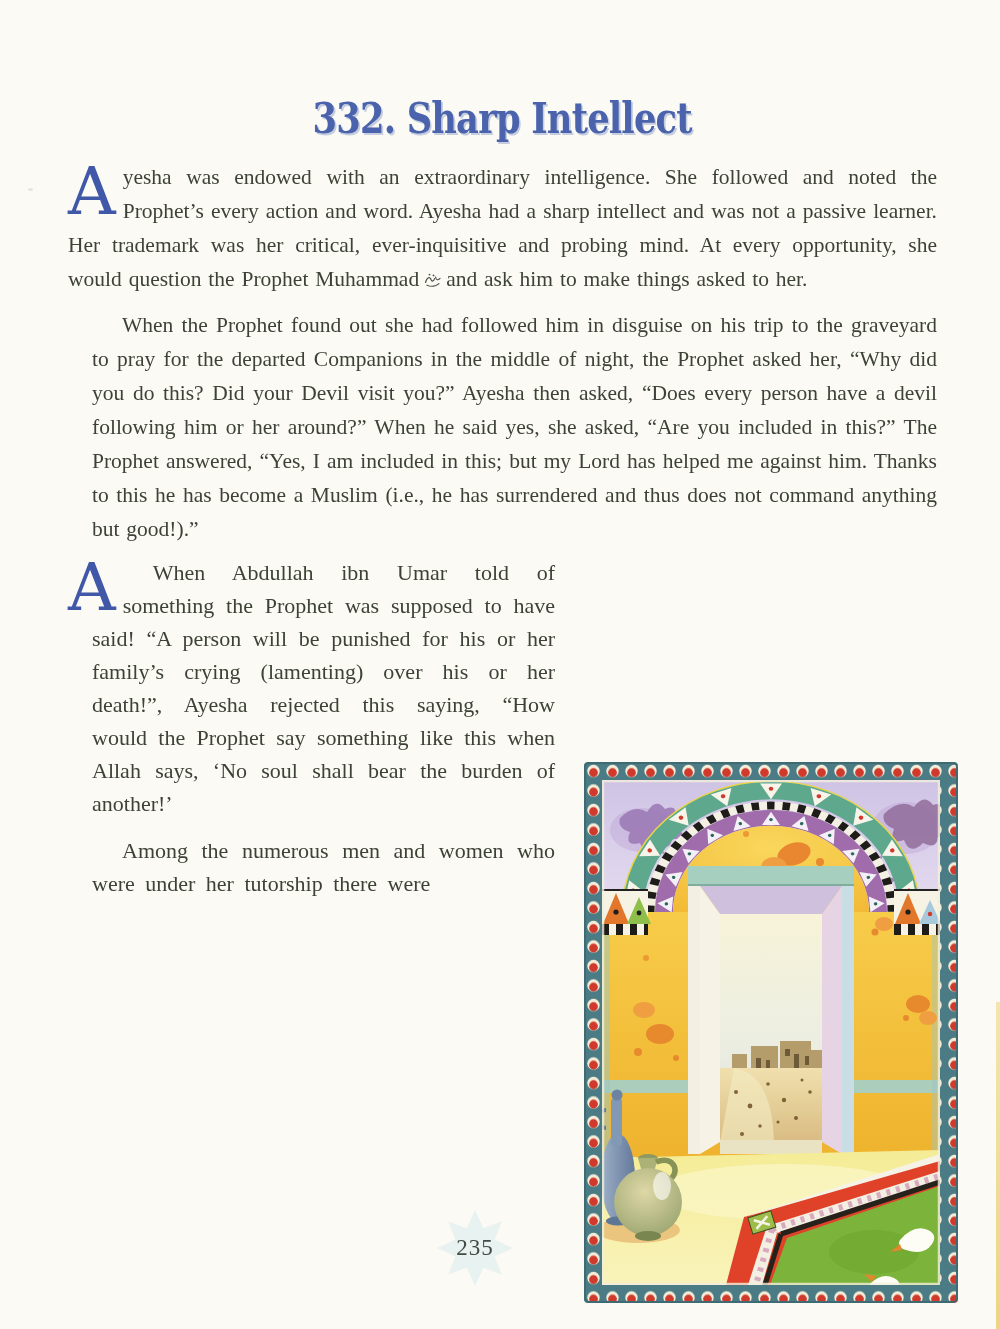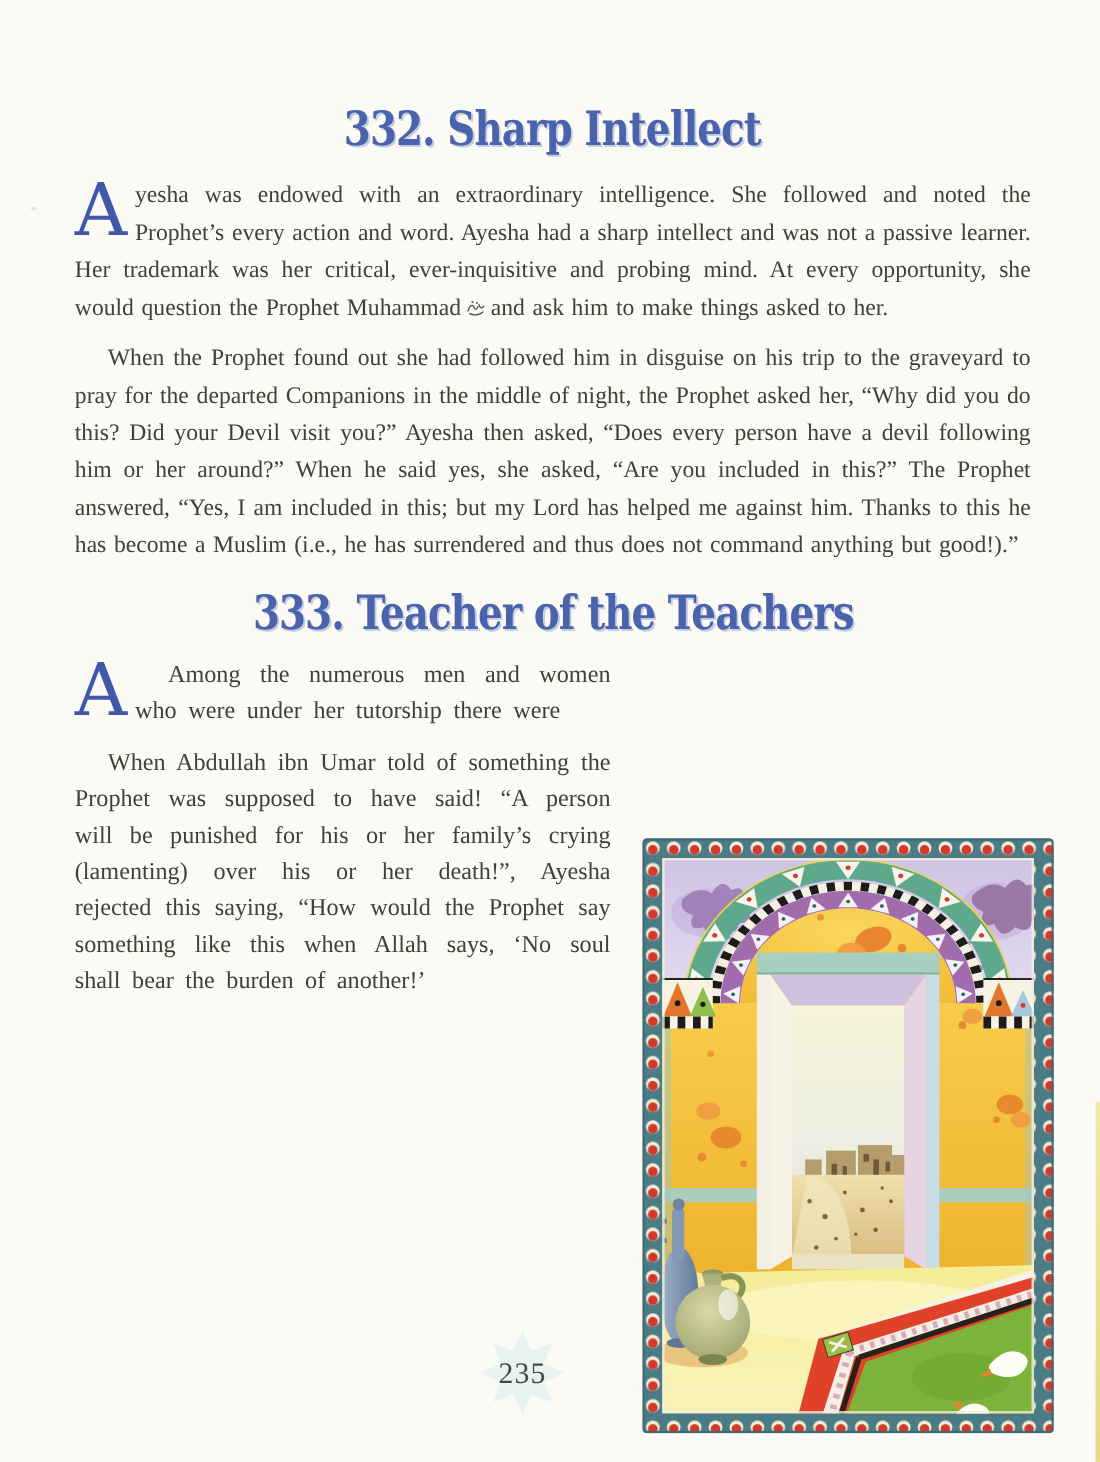--- a/index.html
+++ b/index.html
@@ -24,21 +24,21 @@
     text-shadow:2px 2px 0 rgba(130,150,198,0.45);
   }
   .sec332 .heading{padding-top:94px;margin-bottom:18px;}
   .sec333 .heading{margin-top:22px;margin-bottom:14px;}
   p.body{
     color:#3c4336;text-align:justify;margin:0 0 10px 0;
   }
   .sec332 p.body{font-size:21.5px;line-height:34px;word-spacing:1.5px;}
   .sec333 p.body{font-size:22px;line-height:36px;}
   .sec333 p.narrowp{word-spacing:5px;line-height:33px;margin-bottom:14px;}
-  p.indent{text-indent:30px;}
+  p.indent{text-indent:30px;margin-left:24px;}
   .dropcap{
     float:left;color:#4157a8;
     font-family:"DejaVu Serif","Liberation Serif",serif;
     font-size:66px;line-height:52px;
     margin:6px 7px 0 0;
   }
   .img-spacer{
     float:right;width:382px;height:545px;margin-top:36px;
   }
   .illustration{
@@ -47,21 +47,21 @@
   .pagenum-wrap{
     position:absolute;left:437px;top:1210px;width:76px;height:76px;
   }
   .pagenum-star{
     position:absolute;left:0;top:0;width:76px;height:76px;background:#e8f2f1;
     clip-path:polygon(50% 0,61% 24%,85% 15%,76% 39%,100% 50%,76% 61%,85% 85%,61% 76%,50% 100%,39% 76%,15% 85%,24% 61%,0 50%,24% 39%,15% 15%,39% 24%);
   }
   .pagenum{
     position:absolute;left:0;top:0;width:76px;height:76px;
     display:flex;align-items:center;justify-content:center;
-    color:#414b43;font-size:27px;letter-spacing:1px;
+    color:#414b43;font-size:23px;letter-spacing:1px;
   }
   .pbuh{
     display:inline-block;vertical-align:-2px;margin:0 4px 0 5px;
   }
   .scan-edge{
     position:absolute;right:0;top:1002px;width:4px;height:327px;
     background:linear-gradient(#f0e3a2,#e9cf70);opacity:.85;
   }
   .speck{position:absolute;left:28px;top:188px;width:5px;height:3px;background:#cfd2cc;opacity:.5;border-radius:50%;}
 </style>
@@ -80,27 +80,26 @@
               <path d="M3,13.2 C7,15 12,14.4 15,11.6"></path>
             </g>
             <circle cx="5.5" cy="2.6" r="0.9" fill="#4c5244"></circle>
             <circle cx="9.5" cy="3.4" r="0.9" fill="#4c5244"></circle>
           </svg></span><span>and ask him to make things asked to her.</span>
     </p>
     <p class="body indent">When the Prophet found out she had followed him in disguise on his trip to the graveyard to pray for the departed Companions in the middle of night, the Prophet asked her, “Why did you do this? Did your Devil visit you?” Ayesha then asked, “Does every person have a devil following him or her around?” When he said yes, she asked, “Are you included in this?” The Prophet answered, “Yes, I am included in this; but my Lord has helped me against him. Thanks to this he has become a Muslim (i.e., he has surrendered and thus does not command anything but good!).”</p>
   </section>
 
   <section class="sec333">
-    <h1 class="heading"><span class="squeeze">333. Teacher of the Teachers</span></h1>
     <div class="img-spacer"></div>
     <p class="body">
       <span class="dropcap">A</span>
     </p>
+    <p class="body indent narrowp">When Abdullah ibn Umar told of something the Prophet was supposed to have said! “A person will be punished for his or her family’s crying (lamenting) over his or her death!”, Ayesha rejected this saying, “How would the Prophet say something like this when Allah says, ‘No soul shall bear the burden of another!’</p>
     <p class="body indent narrowp">Among the numerous men and women who were under her tutorship there were</p>
-    <p class="body indent narrowp">When Abdullah ibn Umar told of something the Prophet was supposed to have said! “A person will be punished for his or her family’s crying (lamenting) over his or her death!”, Ayesha rejected this saying, “How would the Prophet say something like this when Allah says, ‘No soul shall bear the burden of another!’</p>
   </section>
 
   <div class="pagenum-wrap">
     <div class="pagenum-star"></div>
     <div class="pagenum">235</div>
   </div>
 
   <div class="speck"></div>
   <div class="scan-edge"></div>
 

